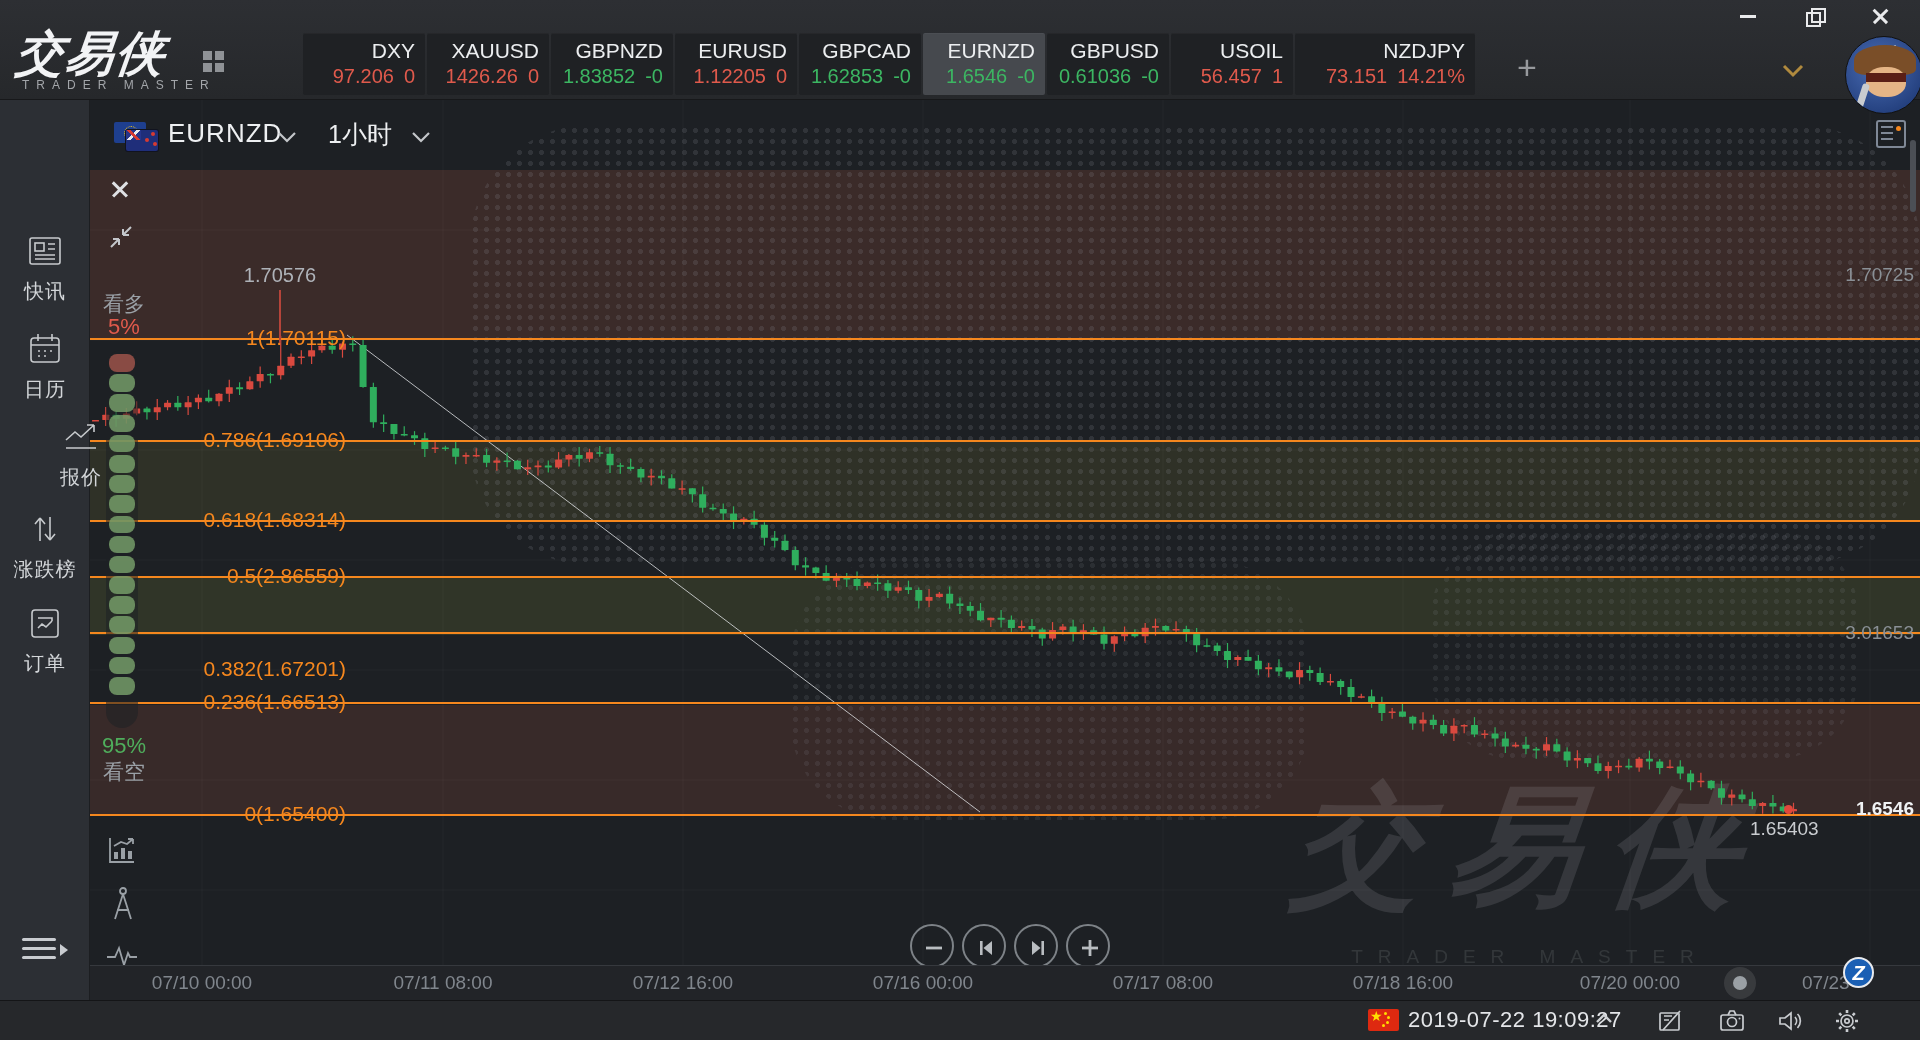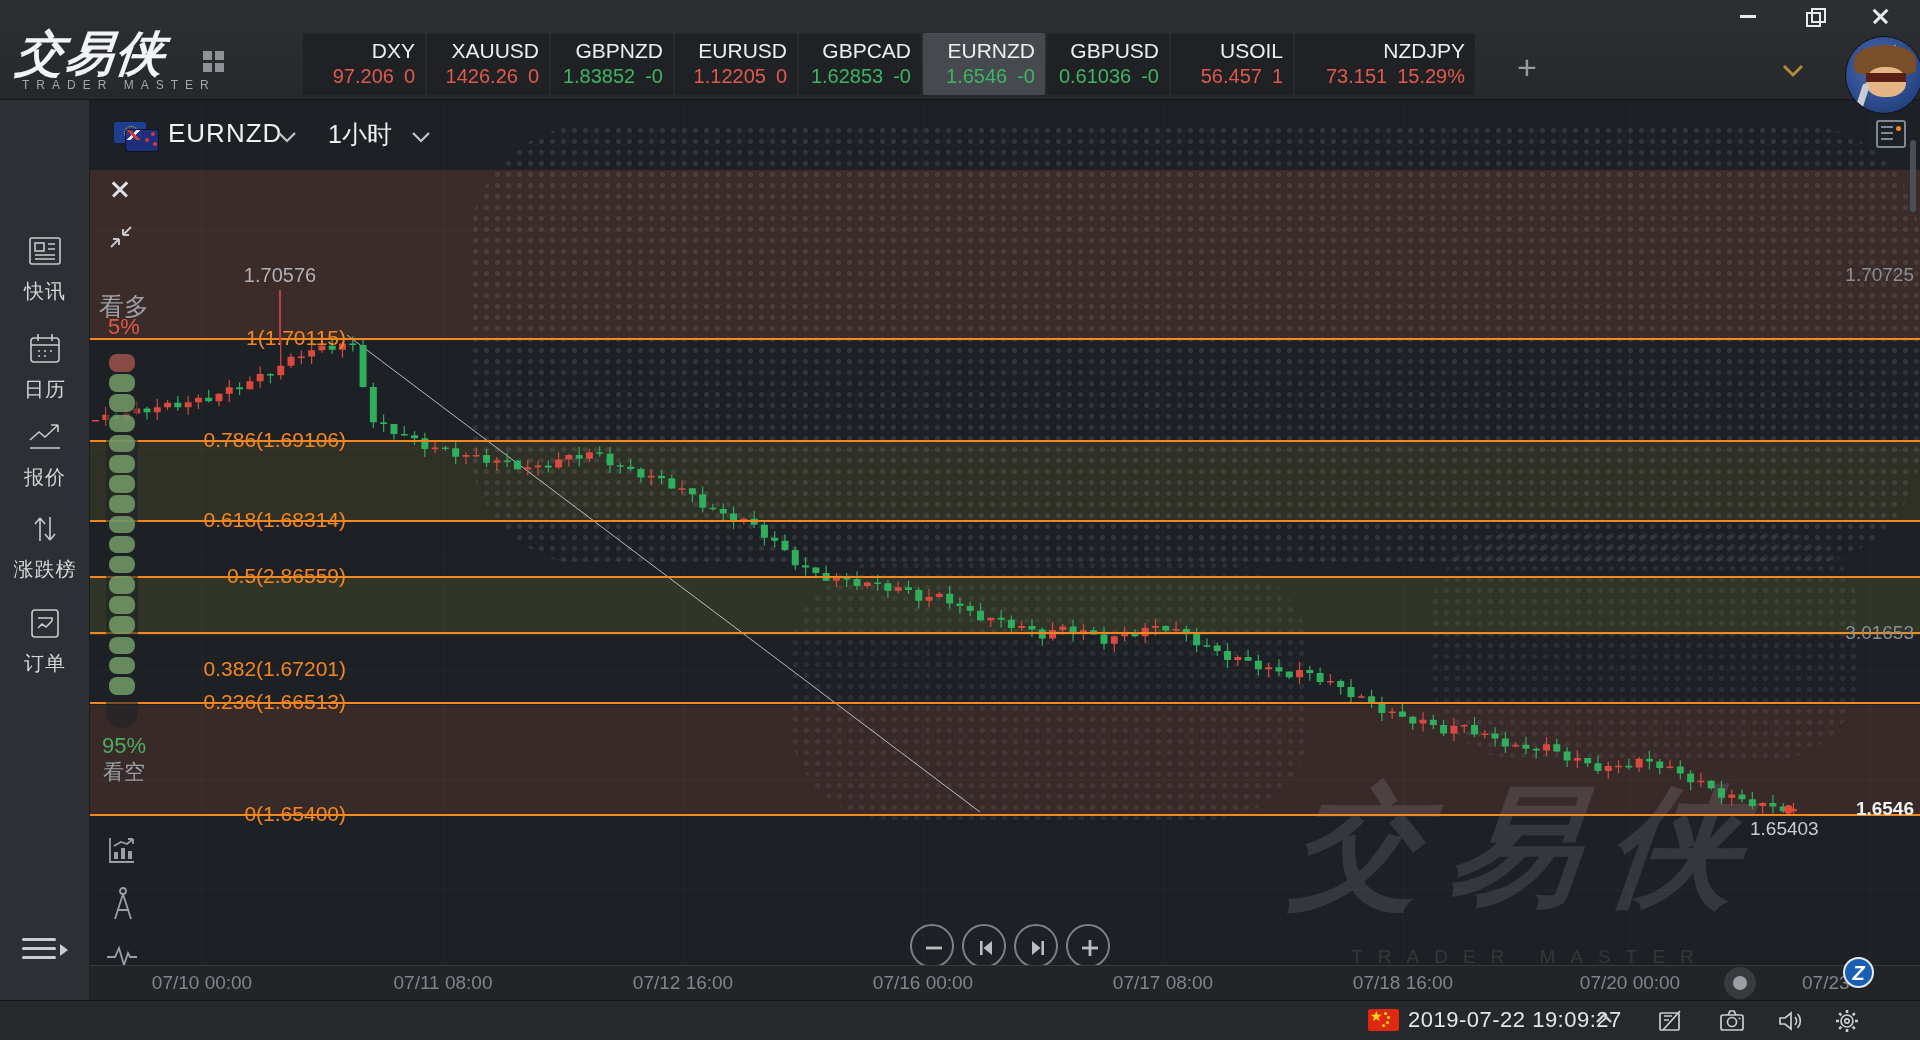--- a/index.html
+++ b/index.html
@@ -90,21 +90,21 @@
   #layout-icon::before { content:""; position:absolute; left:3px; top:4px; width:12px; height:2px; background:#7f8896; box-shadow:0 6px 0 #7f8896, 0 12px 0 #7f8896; }
   #layout-icon::after { content:""; position:absolute; right:3px; top:4px; width:5px; height:5px; border-radius:50%; background:#f5871e; }
   #close-x { position:absolute; left:20px; top:80px; width:20px; height:20px; z-index:9; }
   #close-x::before,#close-x::after { content:""; position:absolute; left:0; top:8px; width:20px; height:2.6px; background:#dfe1e4; }
   #close-x::before { transform:rotate(45deg); } #close-x::after { transform:rotate(-45deg); }
   #collapse-icon { position:absolute; left:18px; top:124px; width:26px; height:26px; z-index:9; }
   #chart-scrollbar { position:absolute; right:4px; top:40px; width:6px; height:72px; background:#4b4f55; border-radius:3px; z-index:9; }
 
   
   #gauge-wrap { position:absolute; left:0; top:190px; width:70px; z-index:7; }
-  #bull-label { position:absolute; left:4px; top:0; width:60px; text-align:center; font-size:25px; color:#9aa0a6; }
+  #bull-label { position:absolute; left:4px; top:0; width:60px; text-align:center; font-size:21px; color:#9aa0a6; }
   #bull-pct { position:absolute; left:4px; top:24px; width:60px; text-align:center; font-size:22px; color:#e05a4c; }
   #gauge { position:absolute; left:16px; top:60px; width:32px; height:378px; background:rgba(30,32,36,.55);
     border-radius:16px; padding:4px 3px; }
   .pill { width:26px; height:17.6px; border-radius:8px; margin-bottom:2.6px; }
   .pill.red { background:rgba(156,83,74,.85); }
   .pill.green { background:rgba(122,164,109,.8); }
   #bear-pct { position:absolute; left:4px; top:443px; width:60px; text-align:center; font-size:22px; color:#4fae5c; }
   #bear-label { position:absolute; left:4px; top:468px; width:60px; text-align:center; font-size:21px; color:#9aa0a6; }
 
   
@@ -205,21 +205,21 @@
         <div class="t-sym">USOIL</div>
         <div class="t-row">
           <span class="c-red">56.457</span>
           <span class="c-red">1</span>
         </div>
       </div>
       <div class="ticker wide">
         <div class="t-sym">NZDJPY</div>
         <div class="t-row">
           <span class="c-red">73.151</span>
-          <span class="c-red">15.29%</span>
+          <span class="c-red">14.21%</span>
         </div>
       </div>
     </div>
   <div id="plus-icon">+</div>
   <svg id="balance-chevron" viewBox="0 0 22 14">
       <path d="M2 2 L11 11 L20 2" stroke="#b08a3e" stroke-width="3" fill="none"></path>
     </svg>
   <div id="avatar">
     <div class="moon"></div>
       <div class="hat"></div>
@@ -242,21 +242,21 @@
           </svg></div>
         <div class="side-label">快讯</div>
       </div>
       <div class="side-item" style="top: 232px;">
         <div><svg width="40" height="34" viewBox="0 0 40 34">
             <rect x="6" y="6" width="28" height="24" rx="3"></rect>
             <path d="M13 2 v7 M27 2 v7 M6 13 h28 M13 19 h2 M19 19 h2 M25 19 h2 M13 24 h2 M19 24 h2"></path>
           </svg></div>
         <div class="side-label">日历</div>
       </div>
-      <div class="side-item" style="top: 320px;">
+      <div class="side-item" style="top: 320px; margin-left: 36px;">
         <div><svg width="40" height="34" viewBox="0 0 40 34">
             <path d="M5 20 L14 12 L20 17 L33 5 M33 5 L26 5 M33 5 L33 12 M5 28 h30"></path>
           </svg></div>
         <div class="side-label">报价</div>
       </div>
       <div class="side-item" style="top: 412px;">
         <div><svg width="40" height="34" viewBox="0 0 40 34">
             <path d="M15 29 V6 M15 6 L10 12 M15 6 L20 12 M25 5 V28 M25 28 L20 22 M25 28 L30 22"></path>
           </svg></div>
         <div class="side-label">涨跌榜</div>

